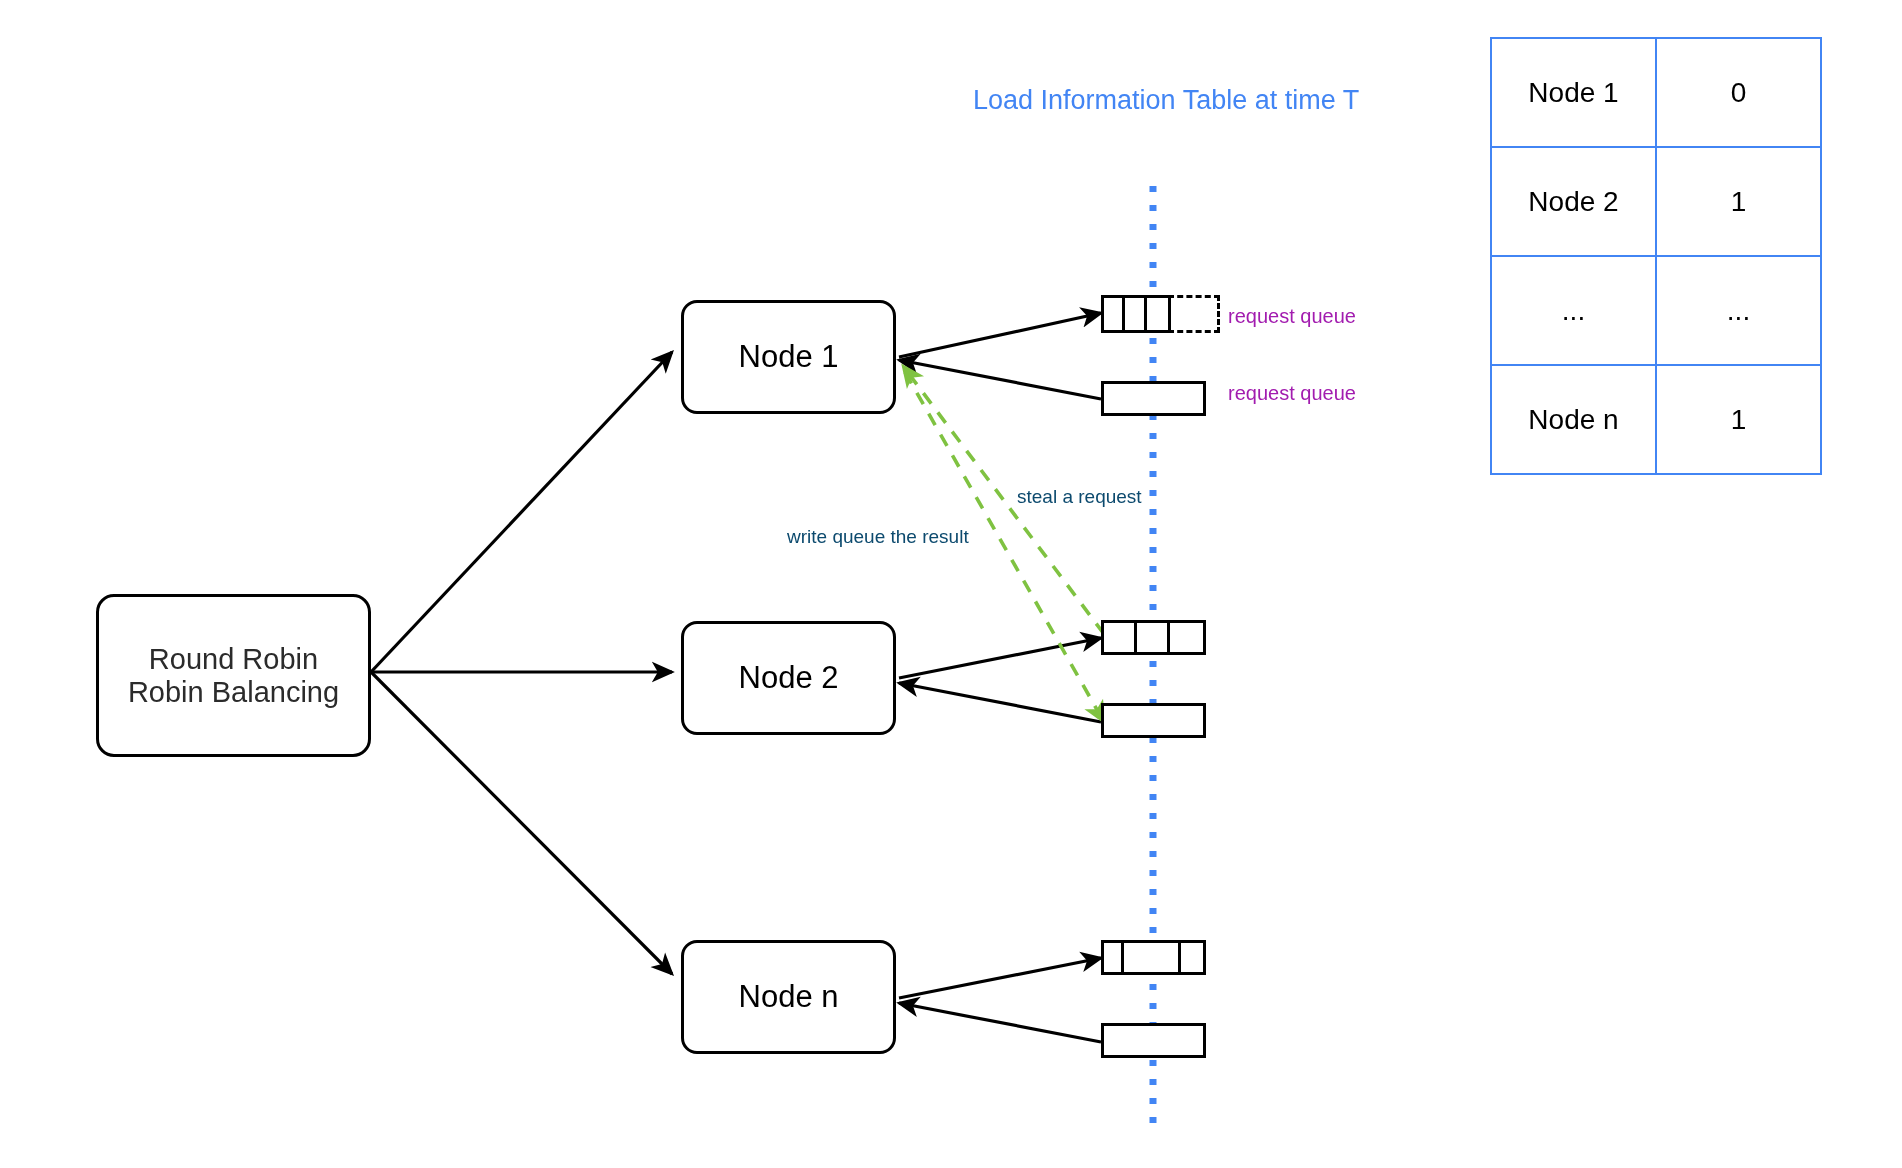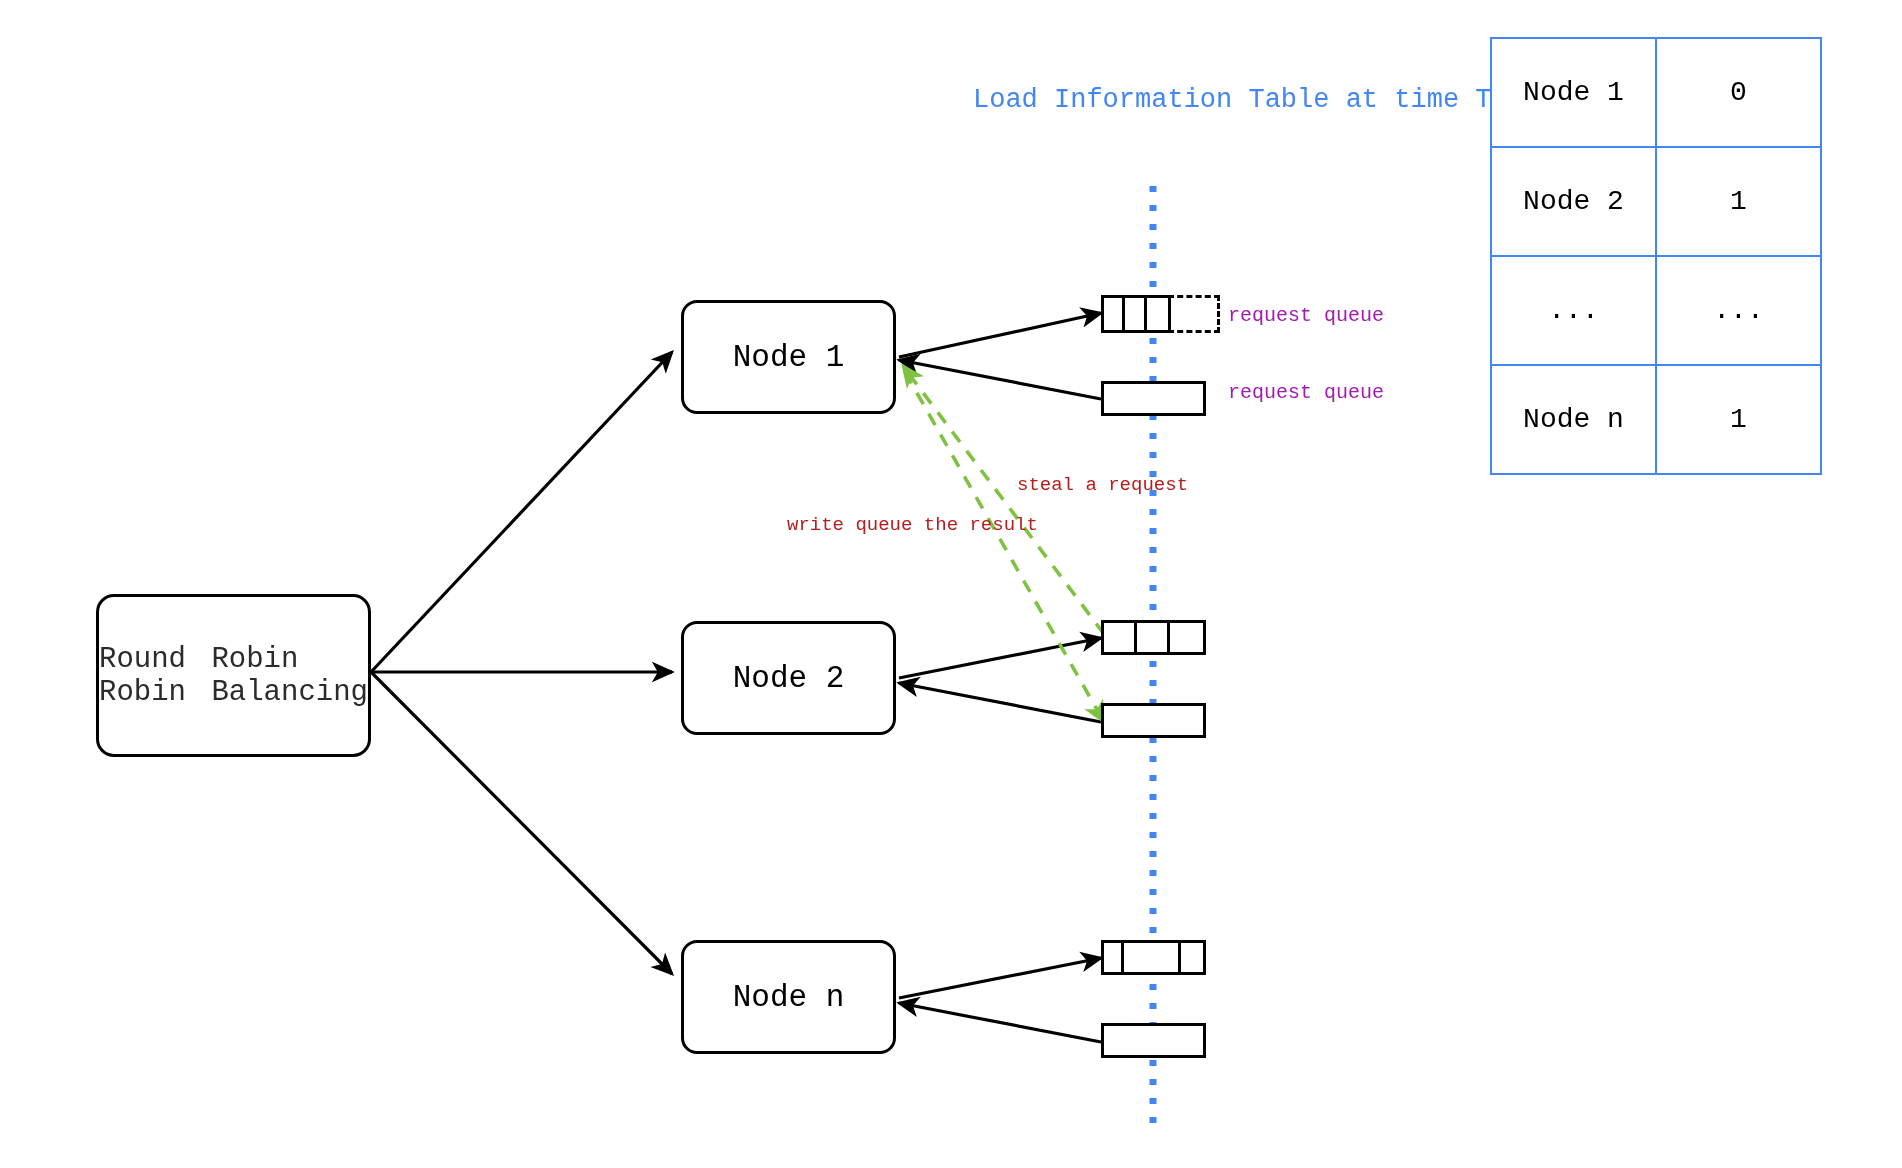--- a/index.html
+++ b/index.html
@@ -7,21 +7,21 @@
     margin: 0;
     padding: 0;
     background: #ffffff;
   }
   #canvas {
     position: relative;
     width: 1902px;
     height: 1168px;
     background: #ffffff;
     overflow: hidden;
-    font-family: Liberation Mono, monospace;
+    font-family: Liberation Sans, sans-serif;
   }
   #vector-layer {
     position: absolute;
     left: 0;
     top: 0;
     width: 1902px;
     height: 1168px;
   }
   .txt {
     position: absolute;
@@ -50,21 +50,21 @@
     position: absolute;
     box-sizing: border-box;
     border: 3px solid #000000;
     border-radius: 18px;
     background: #ffffff;
     left: 96px;
     top: 594px;
     width: 275px;
     height: 163px;
     display: flex;
-    flex-direction: row;
+    flex-direction: column;
     align-items: center;
     justify-content: center;
     color: #2b2b2b;
     font-size: 29px;
   }
   .lb-box span { display: block; }
 
   
   .queue {
     position: absolute;
@@ -86,22 +86,23 @@
     border-left: none;
     background: transparent;
   }
 
   
   .queue-label {
     color: #a21caf;
     font-size: 20px;
   }
   .green-label {
-    color: #b91c1c;
+    color: #0c4a6e;
     font-size: 19px;
+    margin-top: 11px;
   }
   .table-title {
     color: #4285f4;
     font-size: 27px;
   }
 
   
   #load-table {
     position: absolute;
     left: 1490px;

